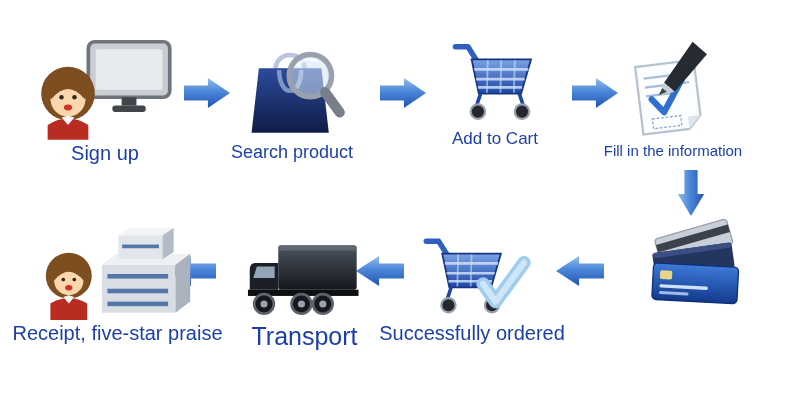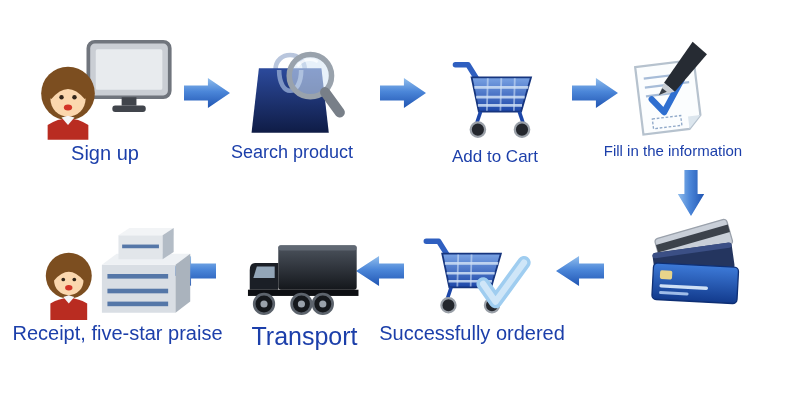--- a/index.html
+++ b/index.html
@@ -68,21 +68,21 @@
         <circle cx="84" cy="42" r="23" fill="#d6e6f5" fill-opacity="0.55" stroke="#99a2ac" stroke-width="6"></circle>
         <path d="M70,32 A16,16 0 0,1 92,27" fill="none" stroke="#ffffff" stroke-width="3" opacity="0.7"></path>
         <line x1="100" y1="60" x2="116" y2="82" stroke="#787f88" stroke-width="11" stroke-linecap="round"></line>
       </svg>
     </div>
     <div class="label fs18">Search product</div>
   </div>
 
   <div class="arrow right" style="left:380px;top:76px;width:46px;height:34px"></div>
 
-  <div class="step" style="left:420px;top:35px;width:150px">
+  <div class="step" style="left:420px;top:17px;width:150px">
     <div class="icon" style="height:110px">
       <svg viewBox="0 0 120 100" width="108" height="92" aria-hidden="true">
         <defs>
           <linearGradient id="gcart1" x1="0" y1="0" x2="0" y2="1">
             <stop offset="0" stop-color="#7aa3e4"></stop>
               <stop offset="1" stop-color="#1c46a8"></stop>
           </linearGradient>
         </defs>
         <path d="M16,12 L30,12 L40,28" fill="none" stroke="#2f5fc0" stroke-width="6" stroke-linecap="round" stroke-linejoin="round"></path>
         <polygon points="34,26 100,26 89,64 42,64" fill="url(#gcart1)" stroke="#16357e" stroke-width="2"></polygon>

